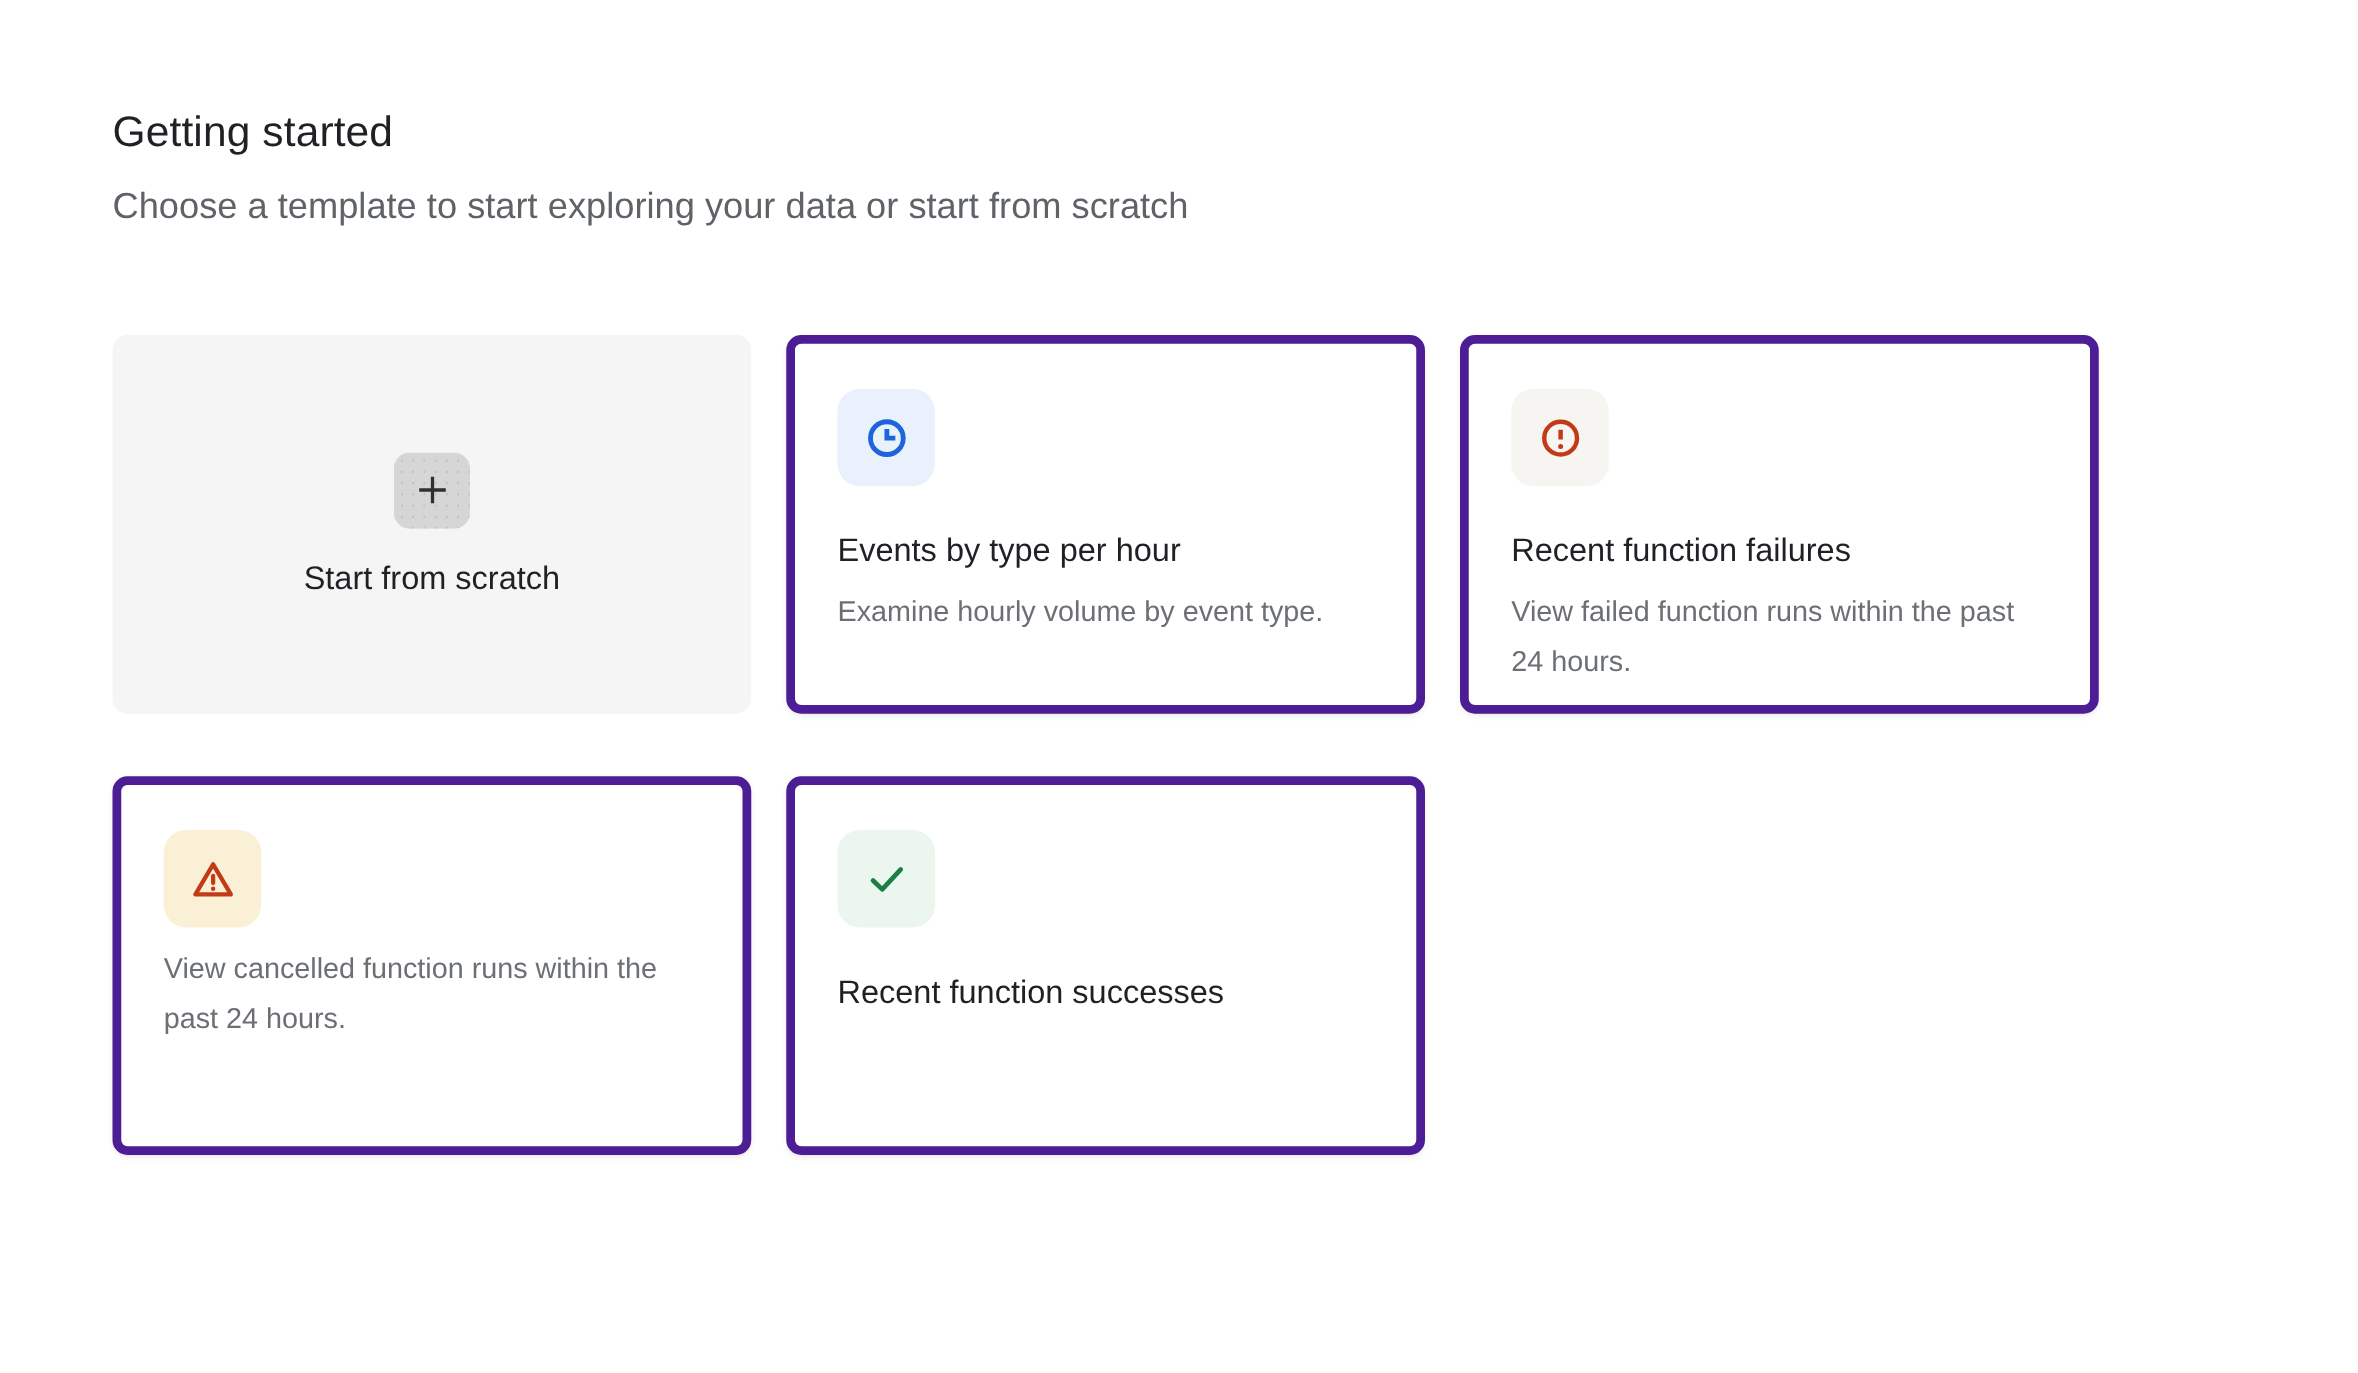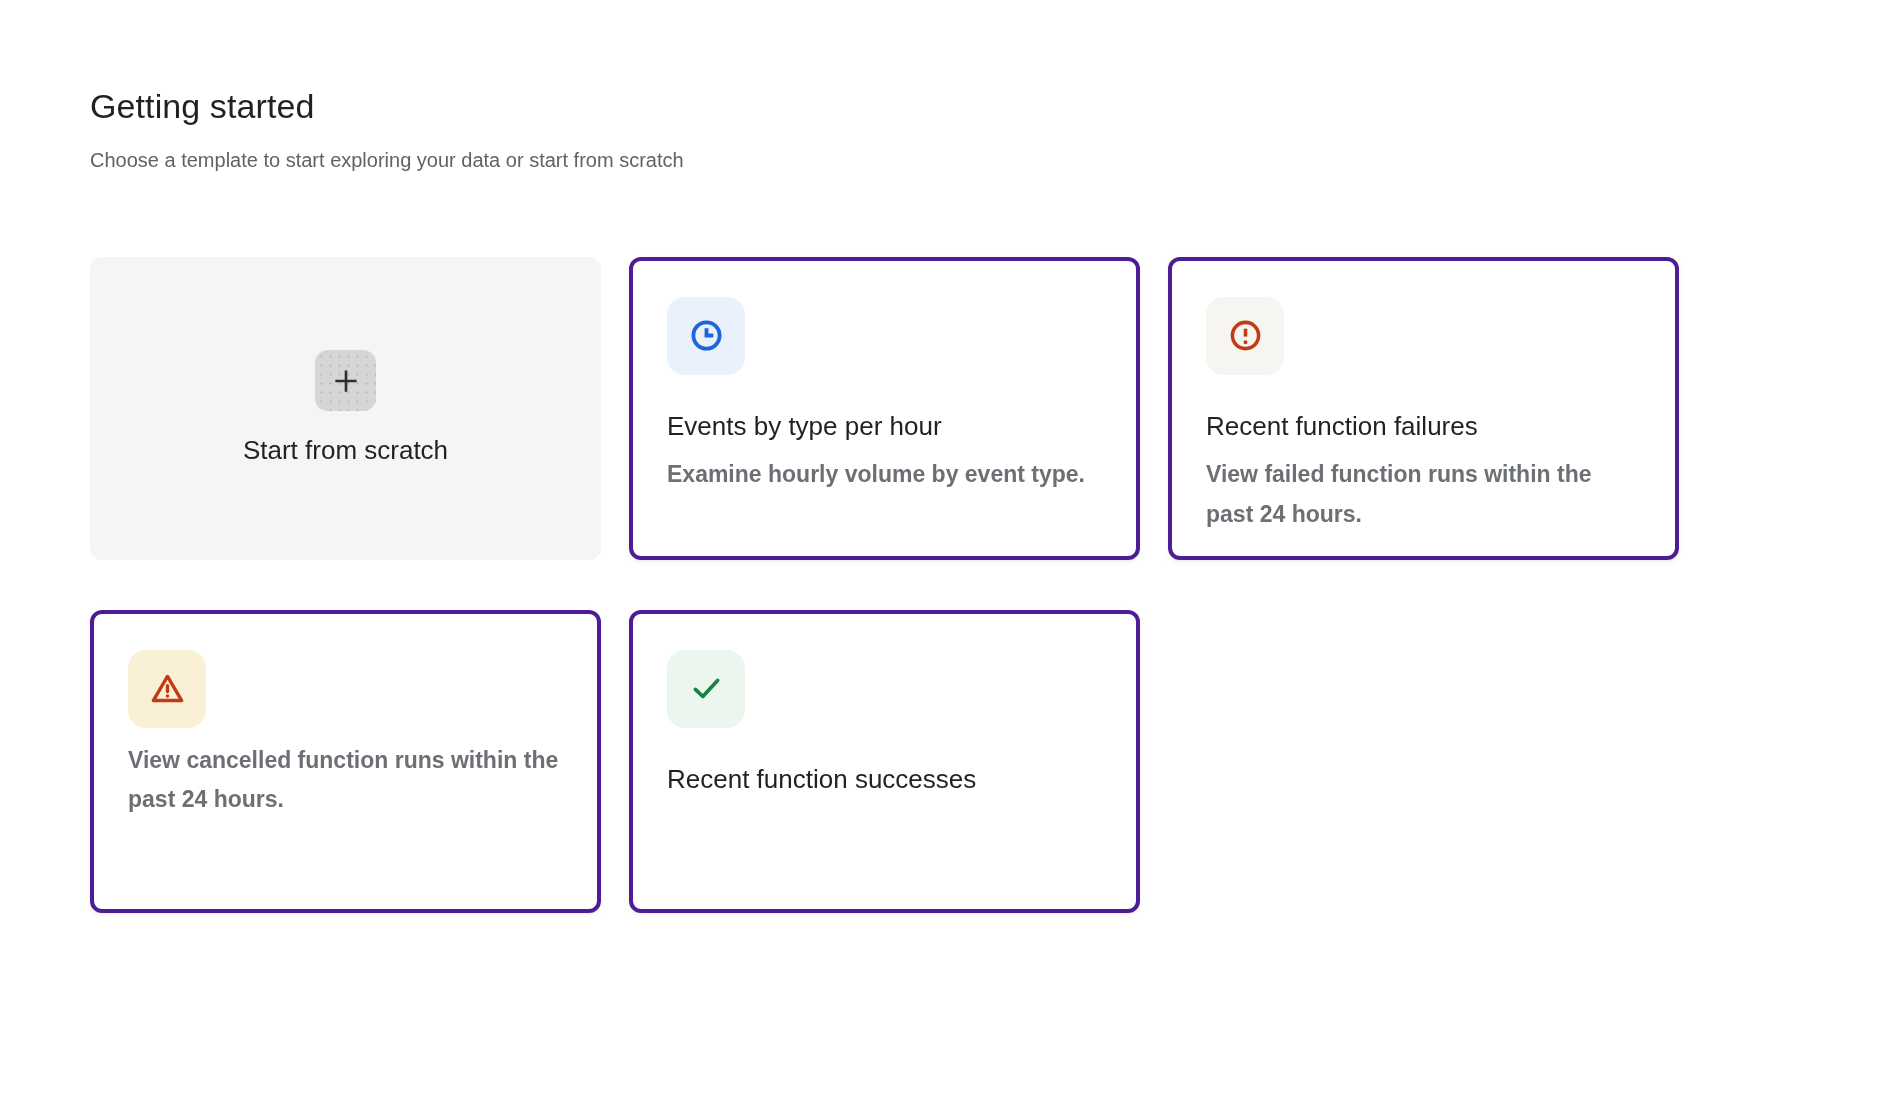--- a/index.html
+++ b/index.html
@@ -16,39 +16,39 @@
   }
   .page-title {
     font-size: 34px;
     font-weight: 500;
     color: #1f2125;
     letter-spacing: 0.1px;
     line-height: 1.2;
   }
   .page-subtitle {
     margin-top: 20px;
-    font-size: 20px;
+    font-size: 29px;
     font-weight: 400;
     color: #5f6368;
     line-height: 1.3;
   }
   .grid {
     margin-top: 84px;
     display: grid;
     grid-template-columns: repeat(3, 511px);
     grid-auto-rows: 303px;
     gap: 50px 28px;
   }
   .card {
     border-radius: 12px;
     cursor: pointer;
   }
   .card.template {
     background: #ffffff;
-    border: 4px solid #4c1d95;
+    border: 7px solid #4c1d95;
     box-shadow: 0 1px 2px rgba(0,0,0,0.04), 0 2px 6px rgba(0,0,0,0.05);
     padding: 36px 36px 0 34px;
   }
   .card.scratch {
     background: #f5f5f5;
     display: flex;
     flex-direction: column;
     align-items: center;
     justify-content: center;
   }
@@ -85,21 +85,21 @@
   .card-title {
     margin-top: 35px;
     font-size: 26px;
     font-weight: 400;
     color: #1f2125;
     line-height: 1.25;
   }
   .card-desc {
     margin-top: 13px;
     font-size: 23px;
-    font-weight: 700;
+    font-weight: 400;
     color: #6c7075;
     line-height: 1.72;
     max-width: 440px;
   }
 </style>
 </head>
 <body>
 
 <main class="page">
   <h1 class="page-title">Getting started</h1>

